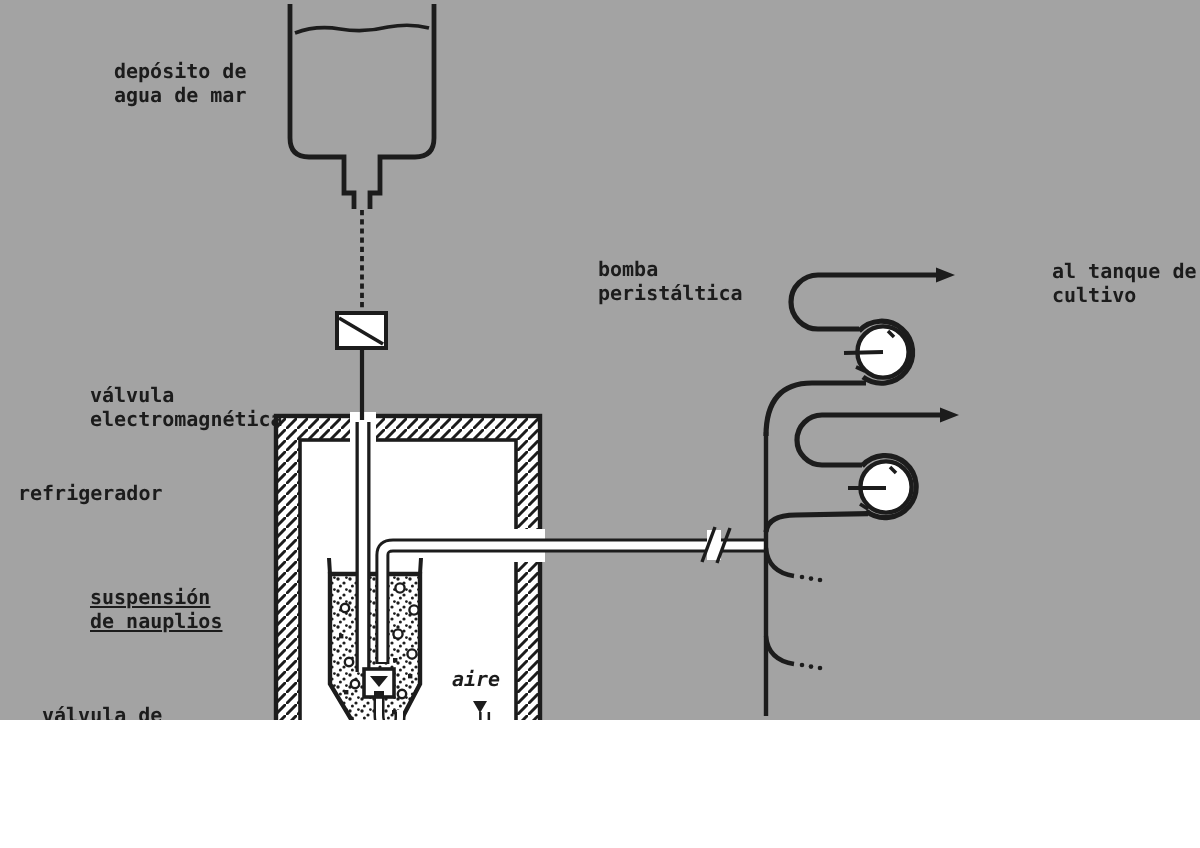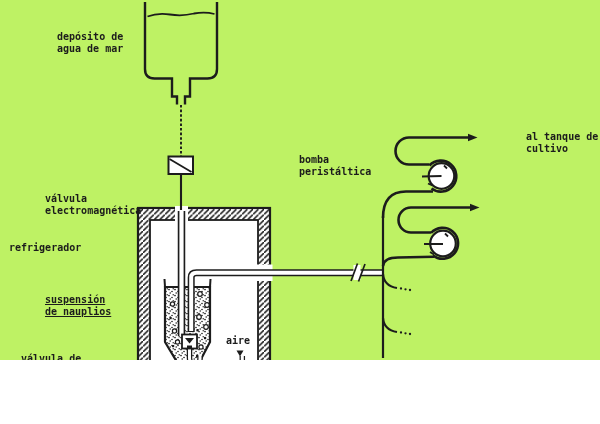--- a/index.html
+++ b/index.html
@@ -1,33 +1,33 @@
 <!DOCTYPE html>
 <html><head>
 <meta charset="utf-8">
 <style>
   html,body{margin:0;padding:0;background:#fff;}
   #canvas{
-    position:relative;width:600px;height:360px;background:#bef264;
+    position:relative;width:600px;height:360px;background:#a3a3a3;
     font-family:"DejaVu Sans Mono", monospace;overflow:hidden;
   }
   #schematic{position:absolute;left:0;top:0;}
   .lbl{
     position:absolute;color:#1c1c1c;
     font:700 10px/11.5px "DejaVu Sans Mono", monospace;
     white-space:pre-line;letter-spacing:0;
   }
   .lbl-reservoir{left:57px;top:31px;}
   .lbl-solenoid{left:45px;top:151px;margin-top:42px;}
-  .lbl-pump{left:299px;top:154px;}
+  .lbl-pump{left:299px;top:130px;}
   .lbl-outlet{left:482px;top:131px;margin-left:44px;}
   .lbl-fridge{left:9px;top:242px;}
   .lbl-susp{left:45px;top:294px;text-decoration:underline;}
   .lbl-check{left:21px;top:353px;text-decoration:underline;}
-  .lbl-air{left:226px;top:335px;}
+  .lbl-air{left:226px;top:335px;font-style:italic;}
 </style>
 </head>
 <body>
 
 <div id="canvas">
 
   <svg id="schematic" width="600" height="424" viewBox="0 0 600 424">
     <defs>
       <pattern id="hatch" width="5.5" height="5.5" patternUnits="userSpaceOnUse">
         <rect width="5.5" height="5.5" fill="#ffffff"></rect>

